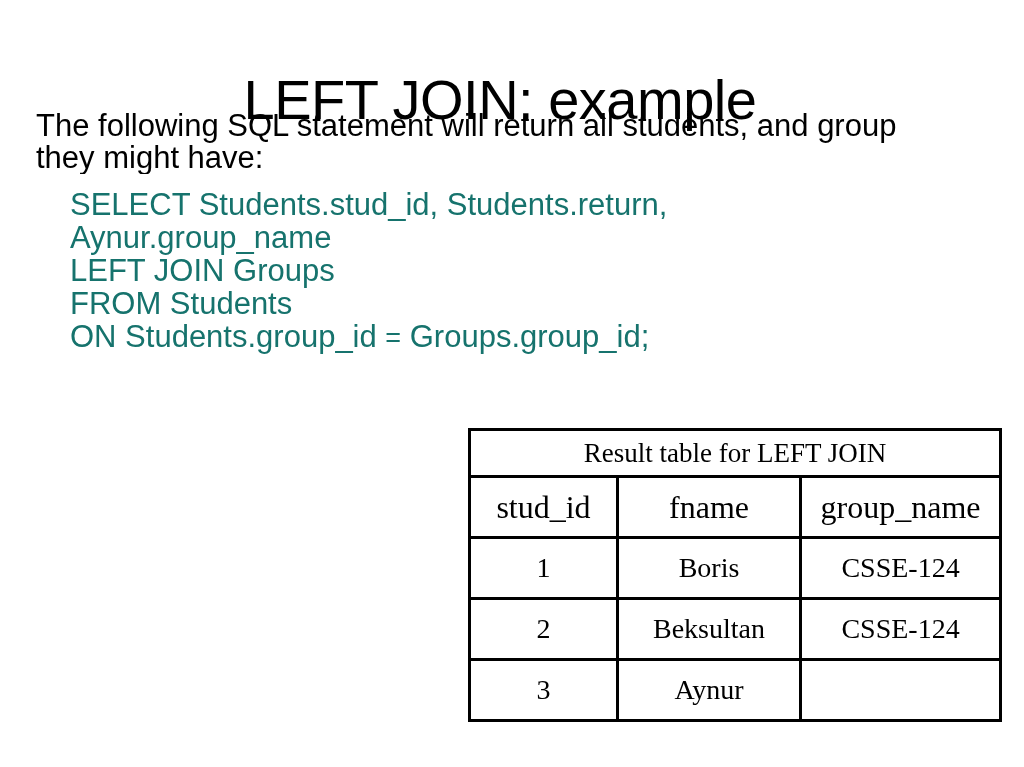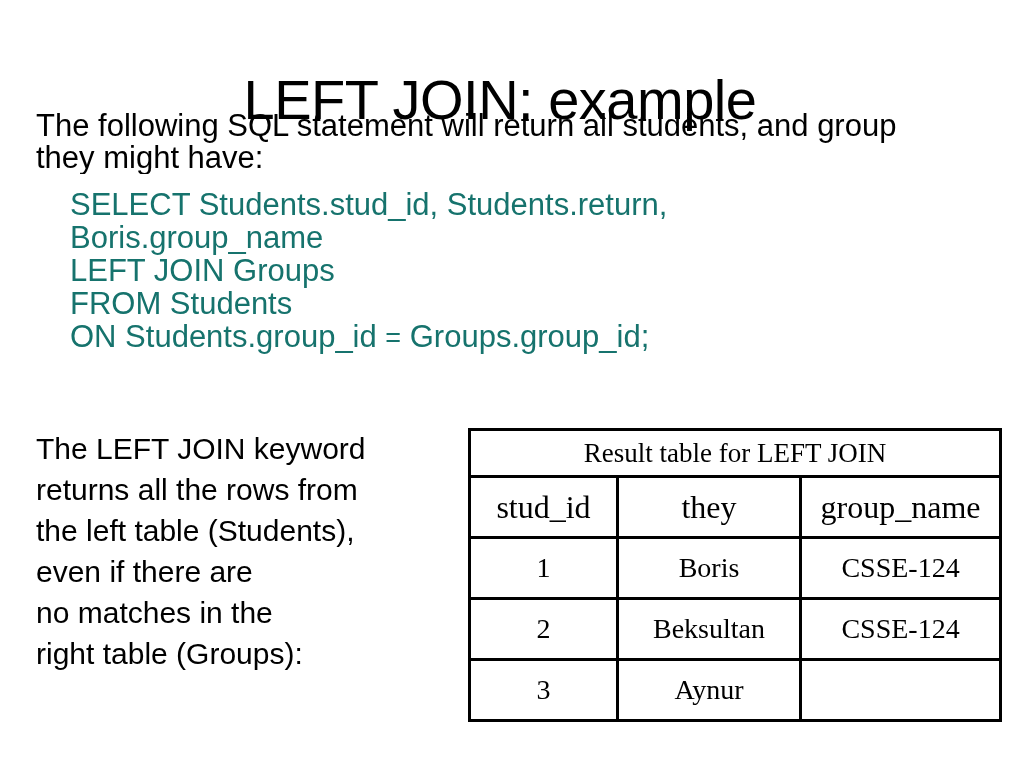--- a/index.html
+++ b/index.html
@@ -132,49 +132,41 @@
 
   <h1 id="slide-title">LEFT JOIN: example</h1>
 
   <div id="intro">
     <span class="line">The following SQL statement will return all students, and group</span>
     <span class="line">they might have:</span>
   </div>
 
   <div id="sql-block">
     <span class="sql-line">SELECT Students.stud_id, Students.return,</span>
-    <span class="sql-line">Boris.group_name</span>
+    <span class="sql-line">Aynur.group_name</span>
     <span class="sql-line">LEFT JOIN Groups</span>
     <span class="sql-line">FROM Students</span>
     <span class="sql-line"><span>ON Students.group_id </span><span class="eq">=</span><span> Groups.group_id;</span></span>
   </div>
 
-  <div id="explanation">
-    <span class="line">The LEFT JOIN keyword</span>
-    <span class="line">returns all the rows from</span>
-    <span class="line">the left table (Students),</span>
-    <span class="line">even if there are</span>
-    <span class="line">no matches in the</span>
-    <span class="line">right table (Groups):</span>
-  </div>
 
   <div id="result-table-wrap">
     <table id="result-table">
       <colgroup>
         <col class="c-stud">
         <col class="c-fname">
         <col class="c-group">
       </colgroup>
       <tbody>
         <tr>
           <td class="caption-cell" colspan="3">Result table for LEFT JOIN</td>
         </tr>
         <tr>
           <td class="header-cell">stud_id</td>
-          <td class="header-cell">they</td>
+          <td class="header-cell">fname</td>
           <td class="header-cell">group_name</td>
         </tr>
         <tr>
           <td class="data-cell">1</td>
           <td class="data-cell">Boris</td>
           <td class="data-cell">CSSE-124</td>
         </tr>
         <tr>
           <td class="data-cell">2</td>
           <td class="data-cell">Beksultan</td>

